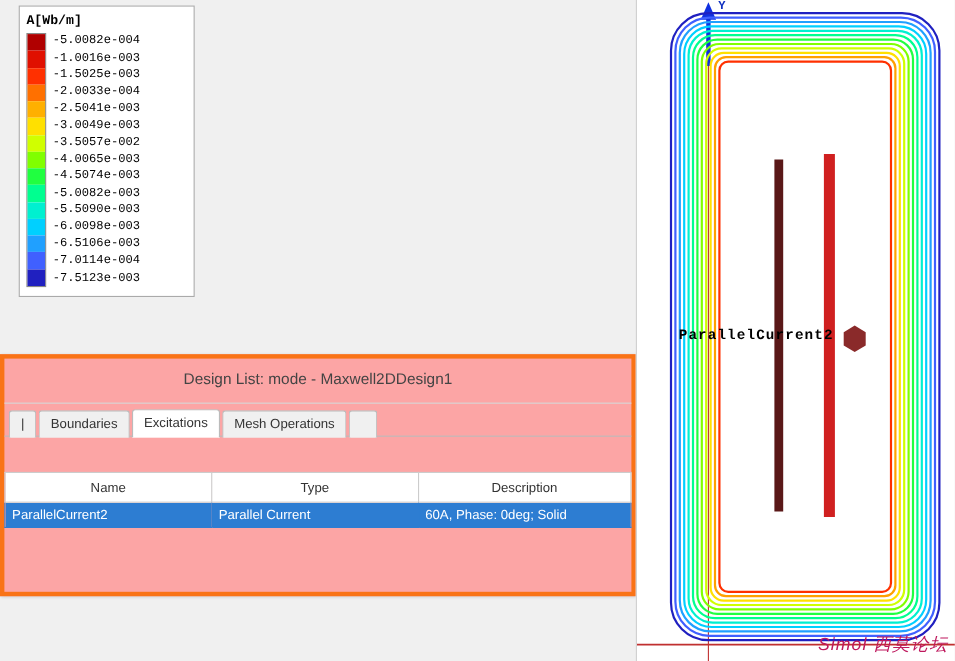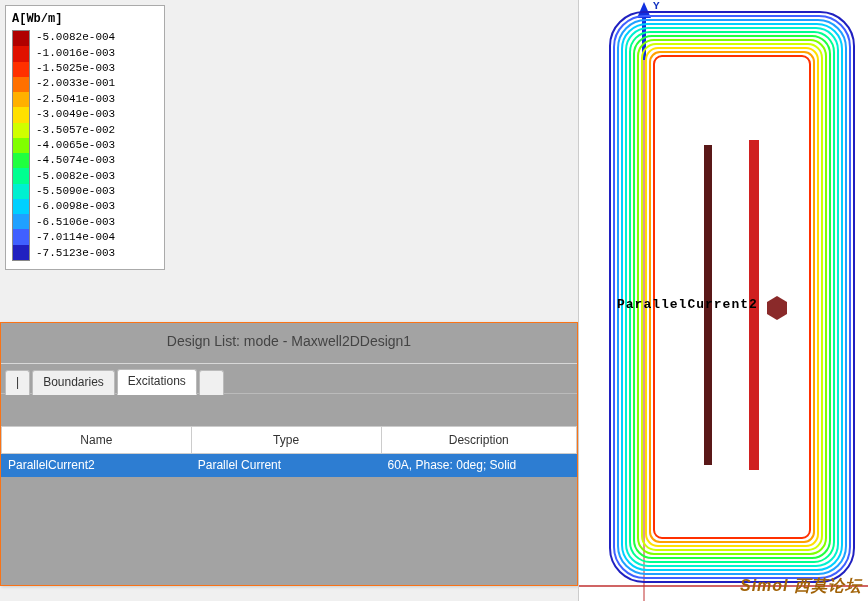--- a/index.html
+++ b/index.html
@@ -9,21 +9,21 @@
     background: #f0f0f0;
     font-family: "Segoe UI", Tahoma, sans-serif;
     font-size: 12px;
     position: relative;
     overflow: hidden;
   }
 
   
   .legend {
     position: absolute;
-    top: 5px; left: 5px;
+    top: 5px; left: 17px;
     width: 160px;
     border: 1px solid #aaa;
     background: #fff;
     padding: 6px 6px 8px 6px;
   }
   .legend-title {
     font-weight: bold;
     font-family: "Courier New", monospace;
     font-size: 12px;
     margin-bottom: 4px;
@@ -44,23 +44,23 @@
     font-family: "Courier New", monospace;
     font-size: 11px;
     line-height: 1.0;
   }
   .legend-labels span { height: 15.4px; display: flex; align-items: center; }
 
   
   .dl-panel {
     position: absolute;
     top: 322px; left: 0;
-    width: 578px; height: 264px;
-    background: #a3a3a3;
-    border: 1px solid #f97316;
+    width: 578px; height: 220px;
+    background: #fca5a5;
+    border: 4px solid #f97316;
     box-shadow: 1px 1px 3px rgba(0,0,0,.15);
   }
   .dl-title {
     text-align: center;
     font-size: 14px;
     color: #444;
     padding: 10px 0 14px 0;
     border-bottom: 1px solid #d8d8d8;
   }
   .tabs {
@@ -133,23 +133,23 @@
     font-weight: bold;
     letter-spacing: 1px;
     color: #000;
     pointer-events: none;
   }
   .watermark {
     position: absolute;
     right: 6px; bottom: 4px;
     font-family: sans-serif;
     font-size: 16px;
-    font-weight: bold;
+    font-weight: normal;
     font-style: italic;
-    color: #a16207;
+    color: #be185d;
     letter-spacing: 1px;
   }
   .axis-label-y {
     position: absolute;
     top: 0px; left: 74px;
     font-family: "Courier New", monospace;
     font-size: 11px;
     font-weight: bold;
     color: #1030c0;
   }
@@ -174,21 +174,21 @@
         <div style="background: rgb(0, 240, 208);"></div>
         <div style="background: rgb(0, 208, 255);"></div>
         <div style="background: rgb(32, 160, 255);"></div>
         <div style="background: rgb(64, 96, 255);"></div>
         <div style="background: rgb(32, 32, 192);"></div>
       </div>
     <div class="legend-labels" id="legend-labels">
         <span>-5.0082e-004</span>
         <span>-1.0016e-003</span>
         <span>-1.5025e-003</span>
-        <span>-2.0033e-001</span>
+        <span>-2.0033e-004</span>
         <span>-2.5041e-003</span>
         <span>-3.0049e-003</span>
         <span>-3.5057e-002</span>
         <span>-4.0065e-003</span>
         <span>-4.5074e-003</span>
         <span>-5.0082e-003</span>
         <span>-5.5090e-003</span>
         <span>-6.0098e-003</span>
         <span>-6.5106e-003</span>
         <span>-7.0114e-004</span>
@@ -196,20 +196,21 @@
       </div>
   </div>
 </div>
 
 <div class="dl-panel">
   <div class="dl-title">Design List: mode - Maxwell2DDesign1</div>
   <div class="tabs" id="tabs">
       <div class="tab">|</div>
       <div class="tab">Boundaries</div>
       <div class="tab active">Excitations</div>
+      <div class="tab">Mesh Operations</div>
       <div class="tab">&nbsp;</div>
     </div>
   <div class="dl-table-wrap">
     <table class="dl">
       <colgroup>
           <col style="width:33%">
           <col style="width:33%">
           <col style="width:34%">
         </colgroup>
       <thead>

